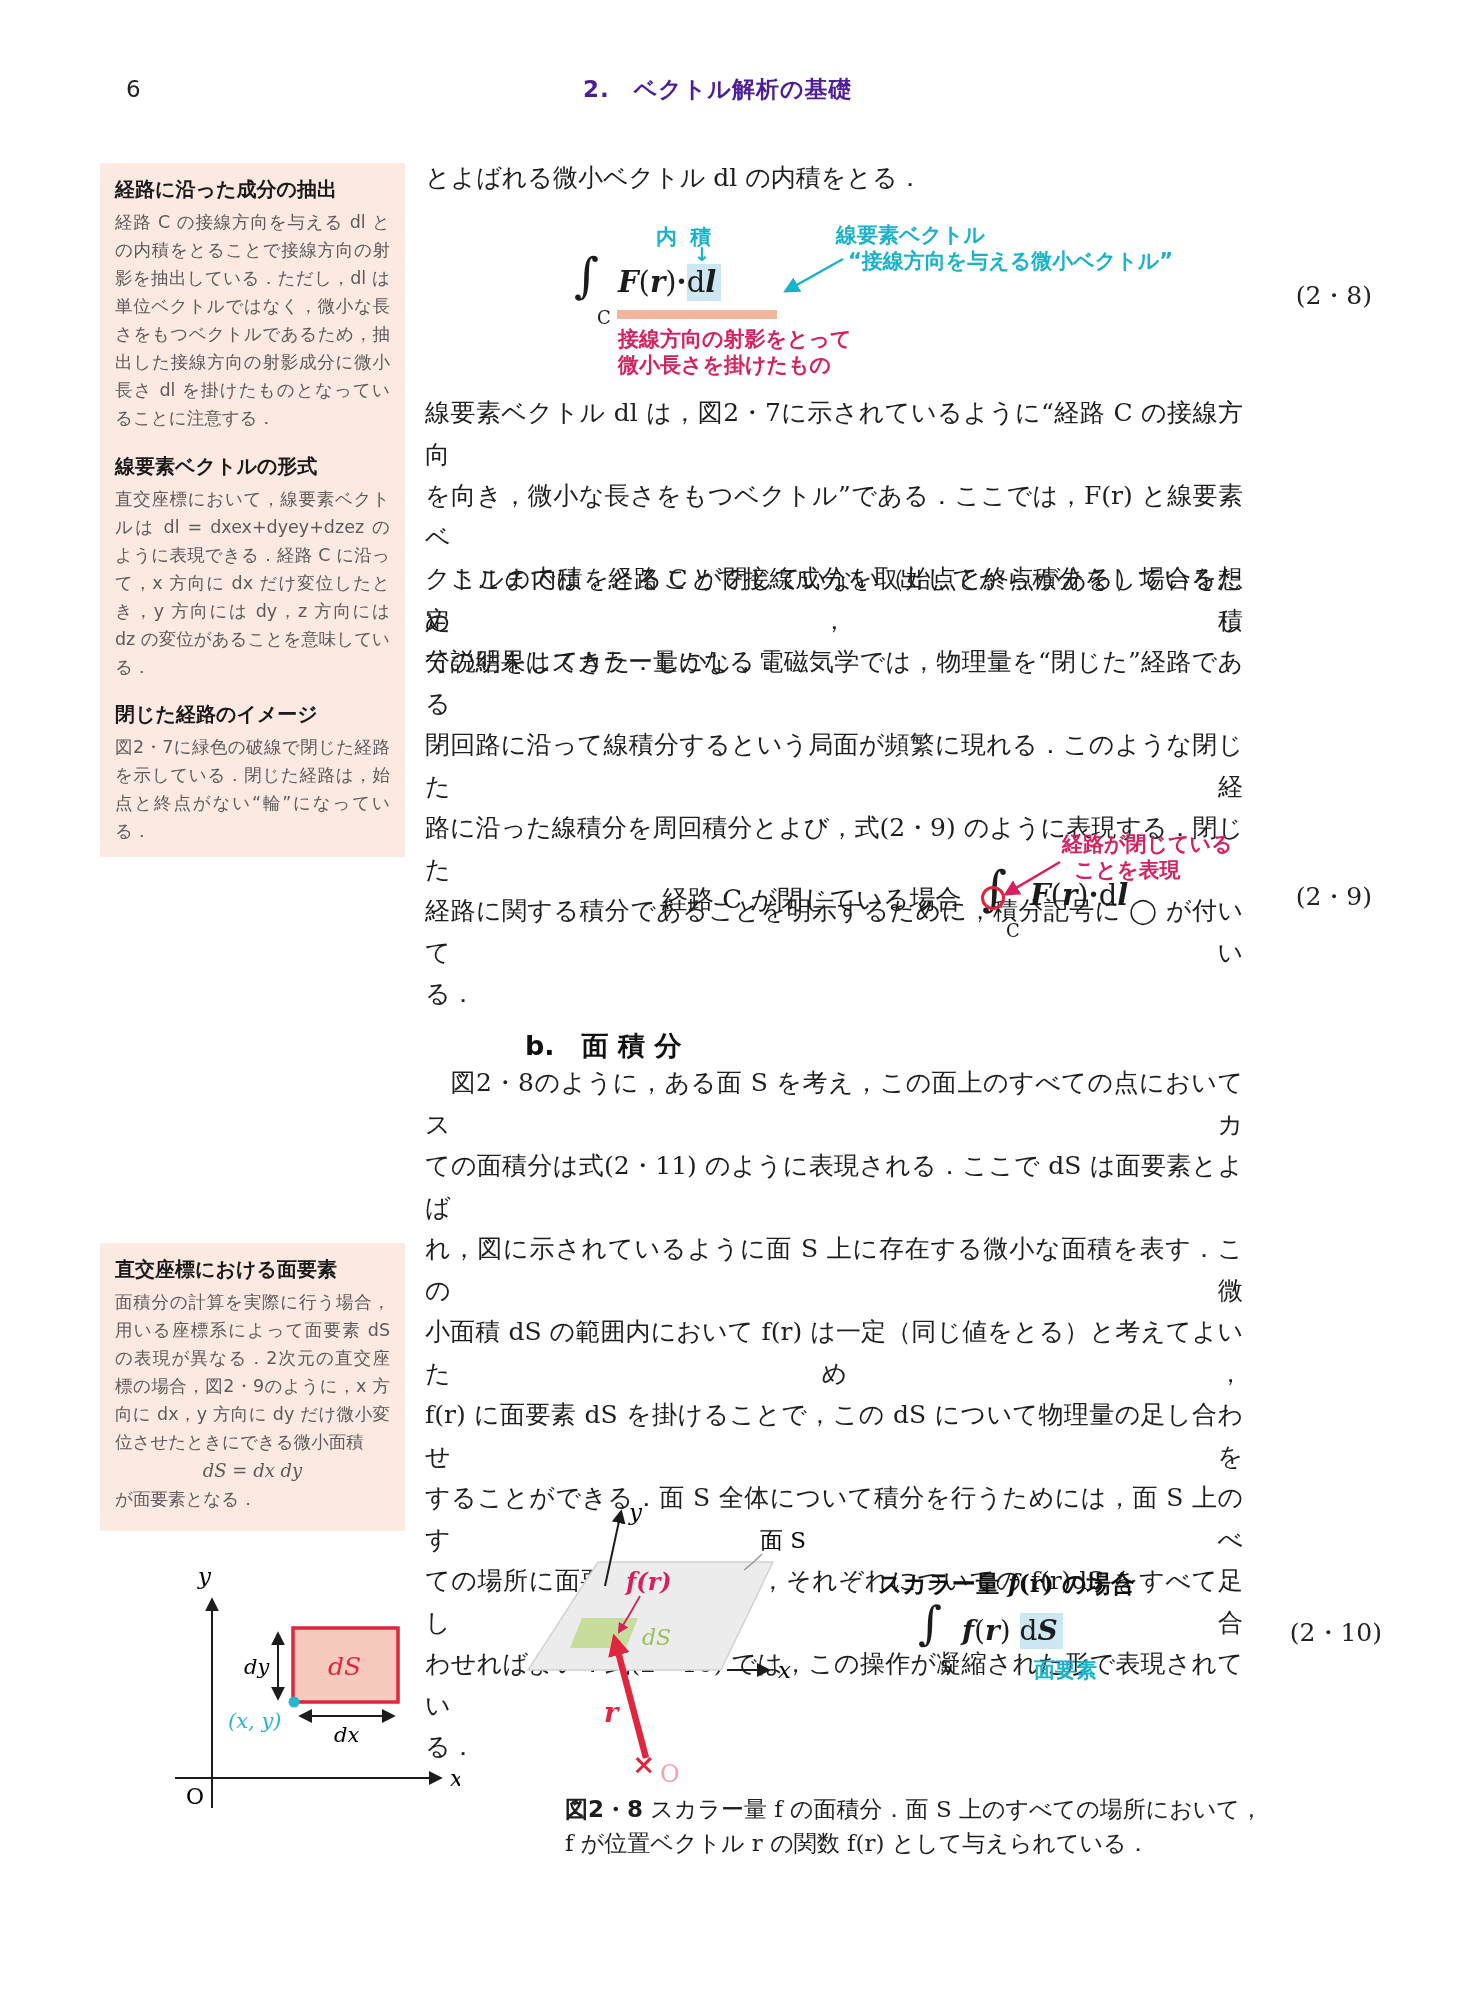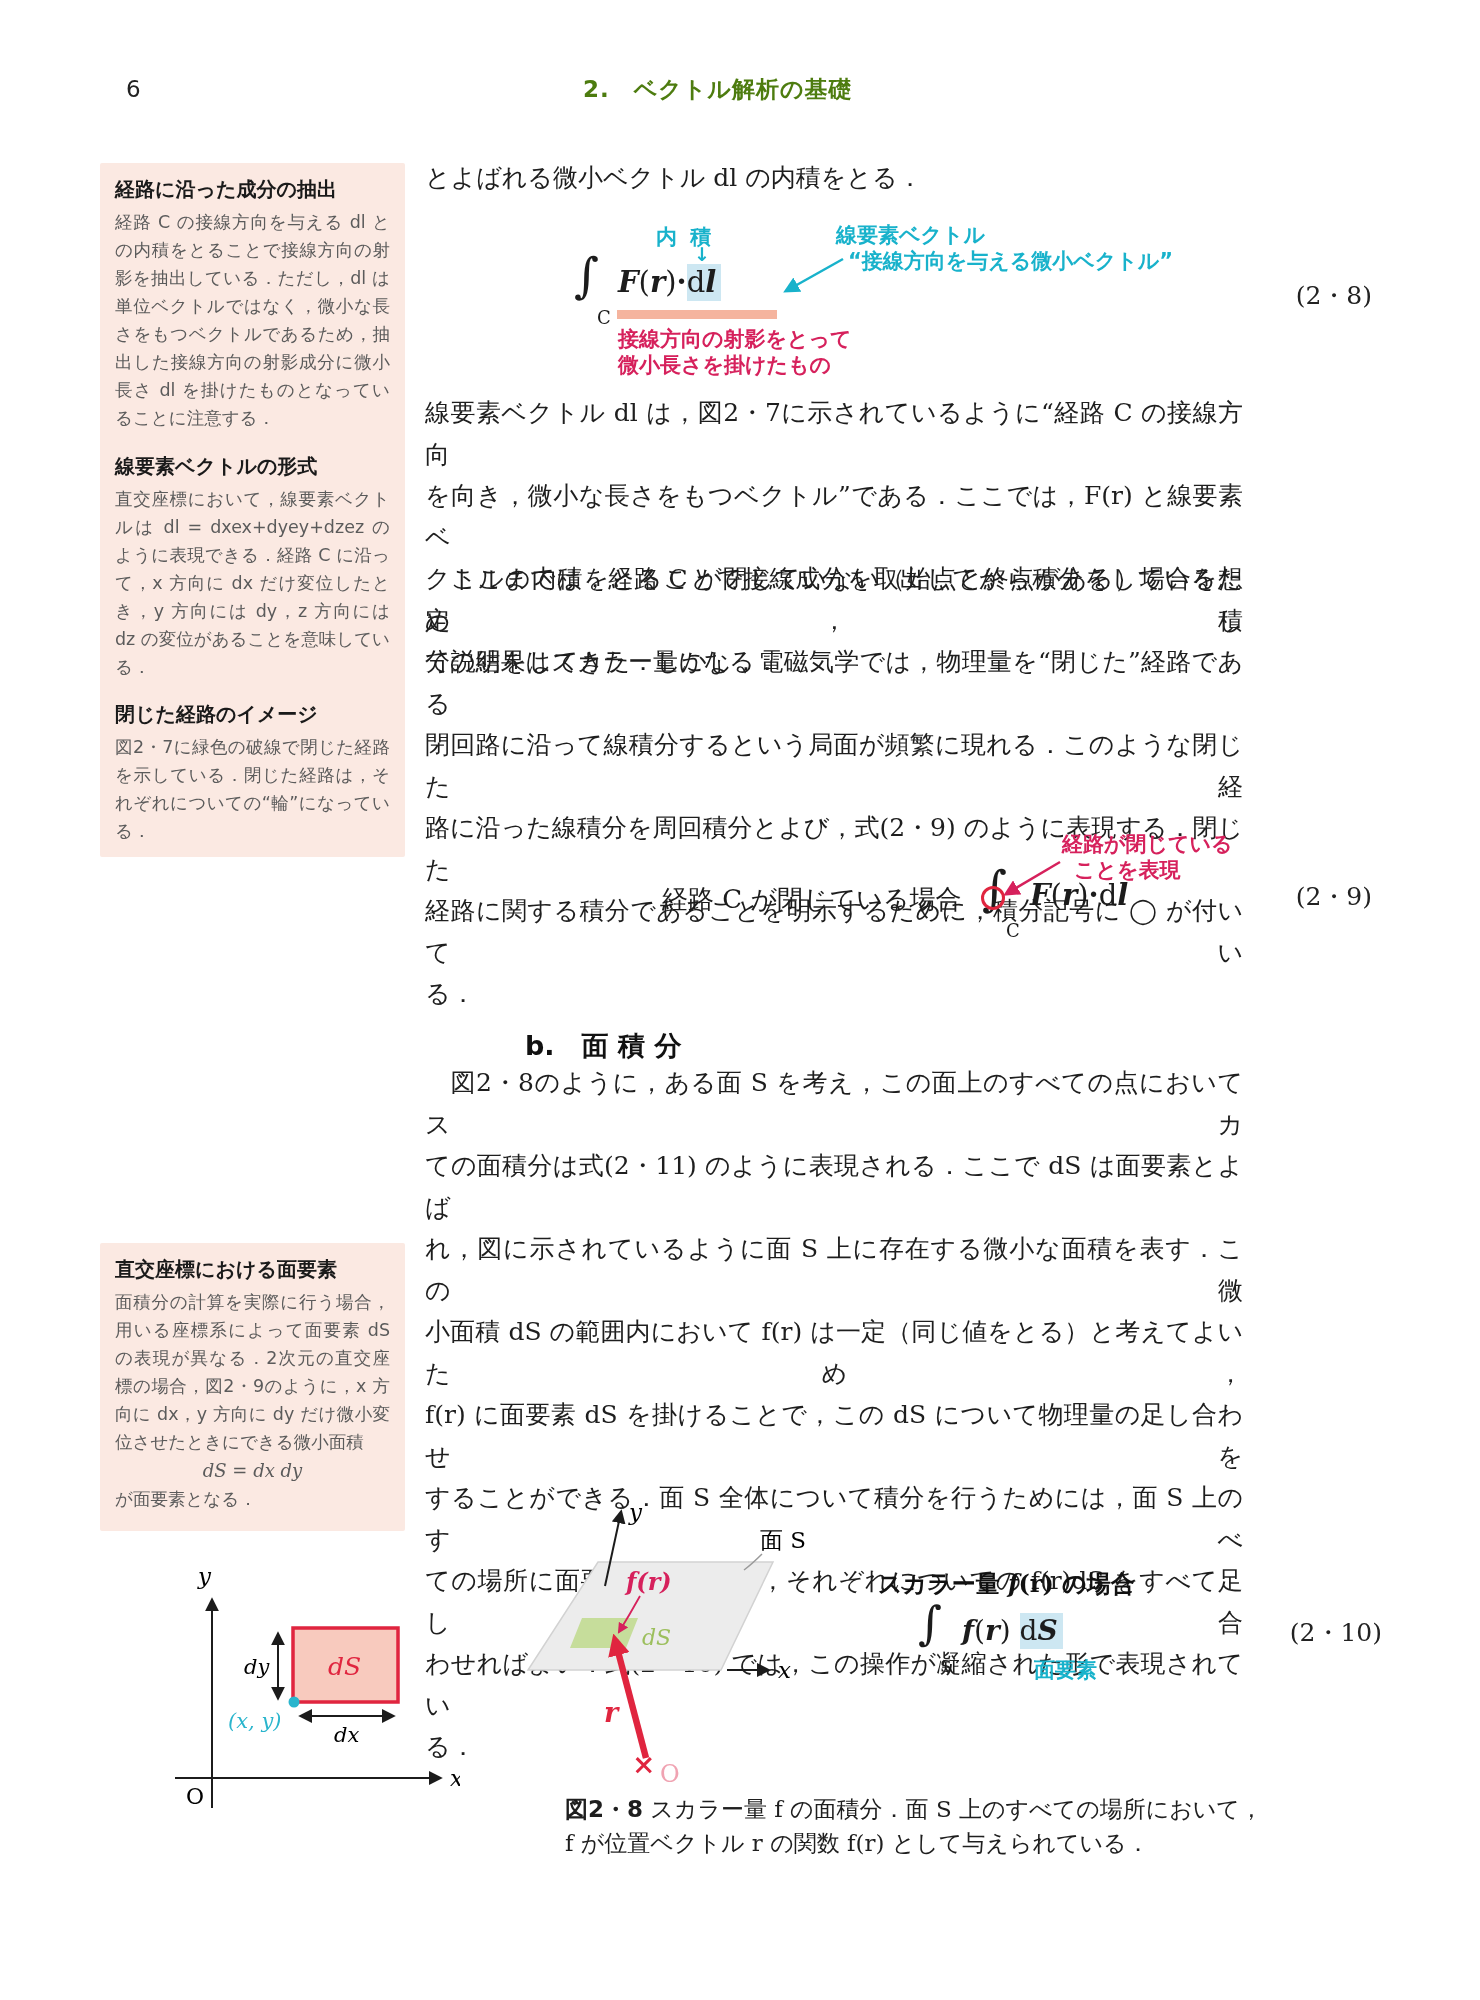--- a/index.html
+++ b/index.html
@@ -2,21 +2,21 @@
 <html><head>
 <meta charset="utf-8">
 <style>
   html,body{margin:0;padding:0;background:#f2f2f2;}
   .page{position:relative;width:1480px;height:2000px;background:#ffffff;
         font-family:"DejaVu Serif",serif;color:#1c1c1c;overflow:hidden;margin:0 auto;}
   .abs{position:absolute;}
   .serif{font-family:"DejaVu Serif","Liberation Serif",serif;}
   
   .pagenum{font-size:23px;font-family:"DejaVu Sans",sans-serif;color:#222;}
-  .chapter{font-size:23px;font-family:"DejaVu Sans",sans-serif;font-weight:600;letter-spacing:1px;color:#4d7c0f;}
+  .chapter{font-size:23px;font-family:"DejaVu Sans",sans-serif;font-weight:600;letter-spacing:1px;color:#4c1d95;}
   
   .notebox{background:#fbe9e2;width:305px;box-sizing:border-box;padding:13px 15px 12px 15px;border-radius:2px;}
   .notebox .ttl{font-family:"DejaVu Sans",sans-serif;font-weight:700;font-size:20px;color:#1a1a1a;margin-bottom:5px;}
   .notebox .bd{font-family:"DejaVu Sans",sans-serif;font-size:17.5px;line-height:28px;color:#5b5b5b;text-align:justify;}
   .notebox .fml{font-family:"DejaVu Serif",serif;font-style:italic;font-size:18px;color:#5b5b5b;text-align:center;margin:4px 0;}
   
   .bodyline{font-size:25px;line-height:41.5px;color:#1e1e1e;white-space:nowrap;width:818px;}
   .bodyline.j{white-space:normal;text-align:justify;text-align-last:justify;}
   .heading-b{font-family:"DejaVu Sans",sans-serif;font-weight:700;font-size:27px;color:#111;}
   
@@ -49,21 +49,21 @@
   <div class="abs notebox" style="left:100px;top:163px;min-height:247px;">
     <div class="ttl">経路に沿った成分の抽出</div>
     <div class="bd">経路 C の接線方向を与える dl との内積をとることで接線方向の射影を抽出している．ただし，dl は単位ベクトルではなく，微小な長さをもつベクトルであるため，抽出した接線方向の射影成分に微小長さ dl を掛けたものとなっていることに注意する．</div>
   </div>
   <div class="abs notebox" style="left:100px;top:440px;min-height:220px;">
     <div class="ttl">線要素ベクトルの形式</div>
     <div class="bd">直交座標において，線要素ベクトルは dl = dxex+dyey+dzez のように表現できる．経路 C に沿って，x 方向に dx だけ変位したとき，y 方向には dy，z 方向には dz の変位があることを意味している．</div>
   </div>
   <div class="abs notebox" style="left:100px;top:688px;min-height:128px;">
     <div class="ttl">閉じた経路のイメージ</div>
-    <div class="bd">図2・7に緑色の破線で閉じた経路を示している．閉じた経路は，それぞれについての“輪”になっている．</div>
+    <div class="bd">図2・7に緑色の破線で閉じた経路を示している．閉じた経路は，始点と終点がない“輪”になっている．</div>
   </div>
   <div class="abs notebox" style="left:100px;top:1243px;min-height:288px;">
     <div class="ttl">直交座標における面要素</div>
     <div class="bd">面積分の計算を実際に行う場合，用いる座標系によって面要素 dS の表現が異なる．2次元の直交座標の場合，図2・9のように，x 方向に dx，y 方向に dy だけ微小変位させたときにできる微小面積</div>
     <div class="fml">dS = dx dy</div>
     <div class="bd">が面要素となる．</div>
   </div>
 
   <div class="abs bodyline" style="left:425px;top:157px;">とよばれる微小ベクトル dl の内積をとる．</div>
 

